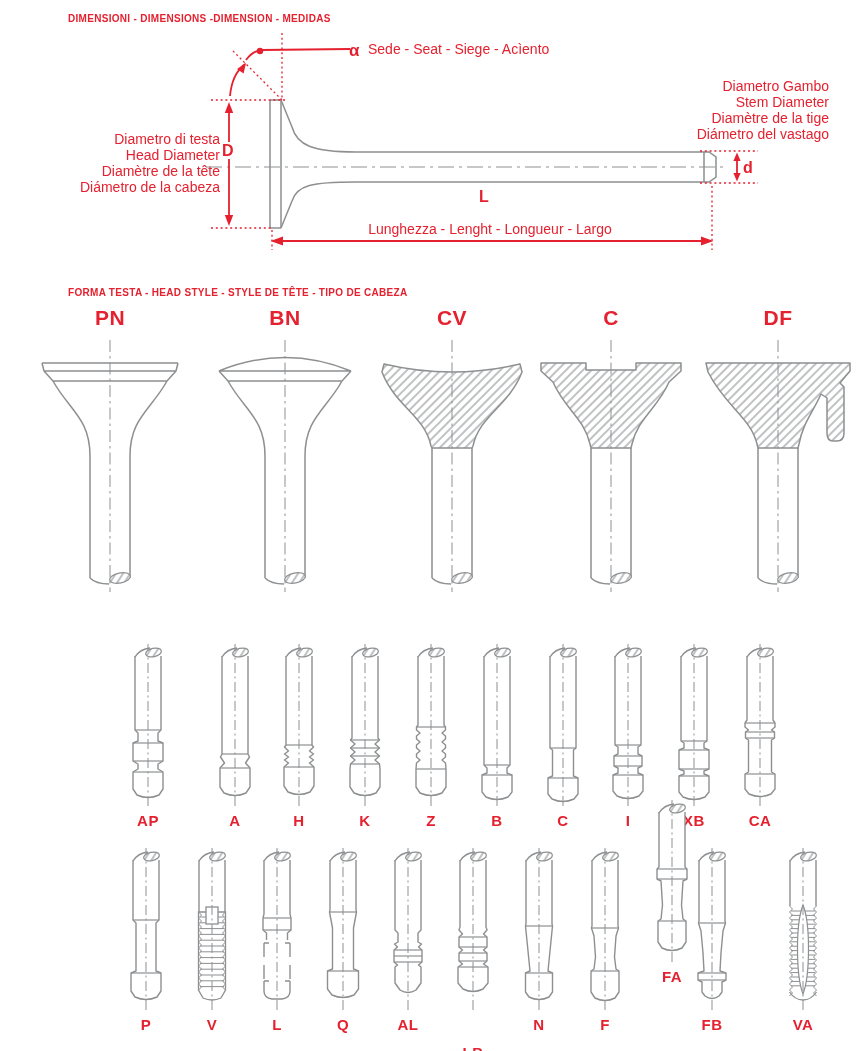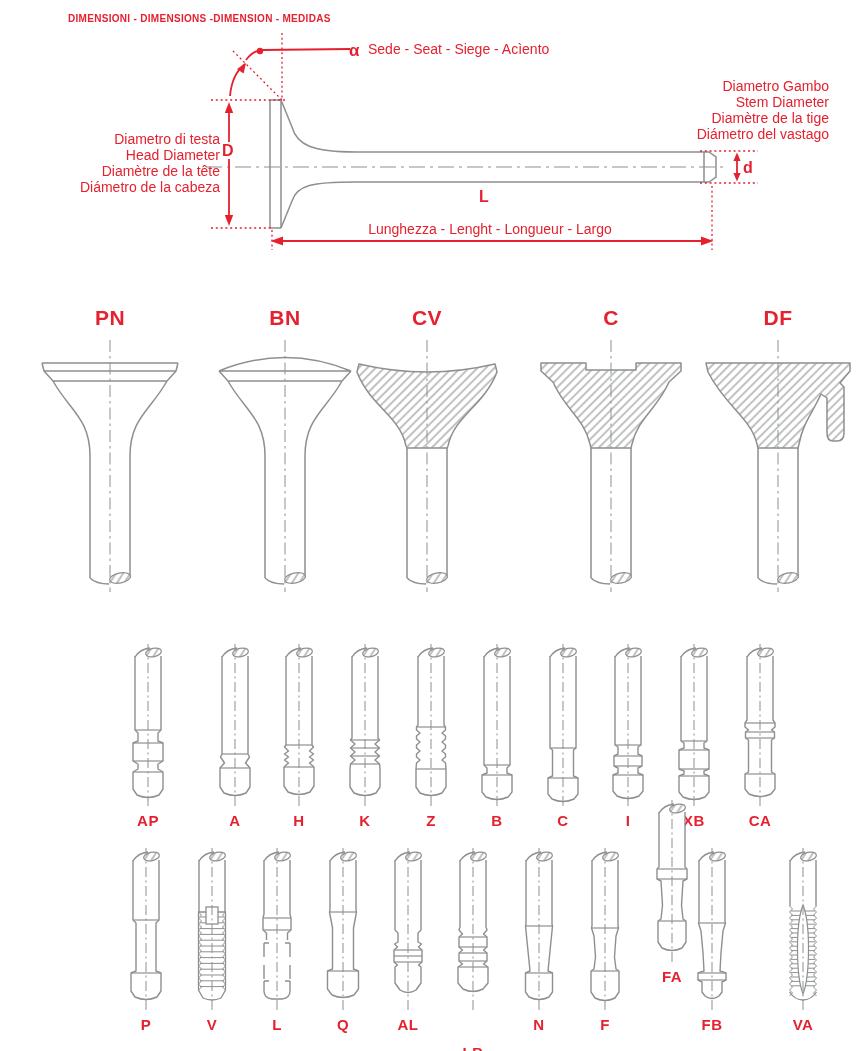--- a/index.html
+++ b/index.html
@@ -82,40 +82,41 @@
     <text class="lbl" x="220" y="192" text-anchor="end">Diámetro de la cabeza</text>
     <text class="lbl" x="829" y="91" text-anchor="end">Diametro Gambo</text>
     <text class="lbl" x="829" y="107" text-anchor="end">Stem Diameter</text>
     <text class="lbl" x="829" y="123" text-anchor="end">Diamètre de la tige</text>
     <text class="lbl" x="829" y="139" text-anchor="end">Diámetro del vastago</text>
     <text class="sym" x="743" y="173">d</text>
     <text class="sym" x="479" y="202">L</text>
     <text class="lbl" x="490" y="234" text-anchor="middle">Lunghezza - Lenght - Longueur - Largo</text>
   </svg>
 
+  <div class="sec-title" style="top:287px;">FORMA TESTA - HEAD STYLE - STYLE DE TÊTE - TIPO DE CABEZA</div>
   <div id="head-row">
       <div class="head-col" style="left: 25px; top: 306px;">
         <div class="head-label">PN</div>
         <div class="head-fig"><svg width="170" height="262" viewBox="0 0 170 262">
             <path d="M17 25 H153 M17 25 L19 33 M153 25 L151 33 M19 33 H151 M19 33 L28 43 M151 33 L142 43 M28 43 H142 M28 43 C44 72 65 80 65 118 L65 240 M142 43 C126 72 105 80 105 118 L105 240" fill="none" stroke="#8d8f91" stroke-width="1.5"></path>
             <line x1="85" y1="2" x2="85" y2="254" stroke="#8d8f91" stroke-width="1" stroke-dasharray="12 4 2.5 4"></line>
             <path d="M65 240 Q71 246 84 246" fill="none" stroke="#8d8f91" stroke-width="1.4"></path>
             <ellipse cx="95" cy="240" rx="10.5" ry="5" transform="rotate(-12 95 240)" fill="url(#hatch)" stroke="#8d8f91" stroke-width="1.2"></ellipse>
           </svg></div>
       </div>
       <div class="head-col" style="left: 200px; top: 306px;">
         <div class="head-label">BN</div>
         <div class="head-fig"><svg width="170" height="262" viewBox="0 0 170 262">
             <path d="M19 33 Q85 6 151 33 M19 33 H151 M19 33 L28 43 M151 33 L142 43 M28 43 H142 M28 43 C44 72 65 80 65 118 L65 240 M142 43 C126 72 105 80 105 118 L105 240" fill="none" stroke="#8d8f91" stroke-width="1.5"></path>
             <line x1="85" y1="2" x2="85" y2="254" stroke="#8d8f91" stroke-width="1" stroke-dasharray="12 4 2.5 4"></line>
             <path d="M65 240 Q71 246 84 246" fill="none" stroke="#8d8f91" stroke-width="1.4"></path>
             <ellipse cx="95" cy="240" rx="10.5" ry="5" transform="rotate(-12 95 240)" fill="url(#hatch)" stroke="#8d8f91" stroke-width="1.2"></ellipse>
           </svg></div>
       </div>
-      <div class="head-col" style="left: 342px; top: 306px;">
+      <div class="head-col" style="left: 367px; top: 306px;">
         <div class="head-label">CV</div>
         <div class="head-fig"><svg width="170" height="262" viewBox="0 0 170 262">
             <path d="M17 26 Q85 42 153 26 L155 34 C142 68 112 78 106 108 L105 110 L65 110 L64 108 C58 78 28 68 15 34 Z" fill="url(#hatch)" stroke="#8d8f91" stroke-width="1.5" stroke-linejoin="round"></path>
             <path d="M65 110 V240 M105 110 V240" fill="none" stroke="#8d8f91" stroke-width="1.5"></path>
             <line x1="85" y1="2" x2="85" y2="254" stroke="#8d8f91" stroke-width="1" stroke-dasharray="12 4 2.5 4"></line>
             <path d="M65 240 Q71 246 84 246" fill="none" stroke="#8d8f91" stroke-width="1.4"></path>
             <ellipse cx="95" cy="240" rx="10.5" ry="5" transform="rotate(-12 95 240)" fill="url(#hatch)" stroke="#8d8f91" stroke-width="1.2"></ellipse>
           </svg></div>
       </div>
       <div class="head-col" style="left: 526px; top: 306px;">

